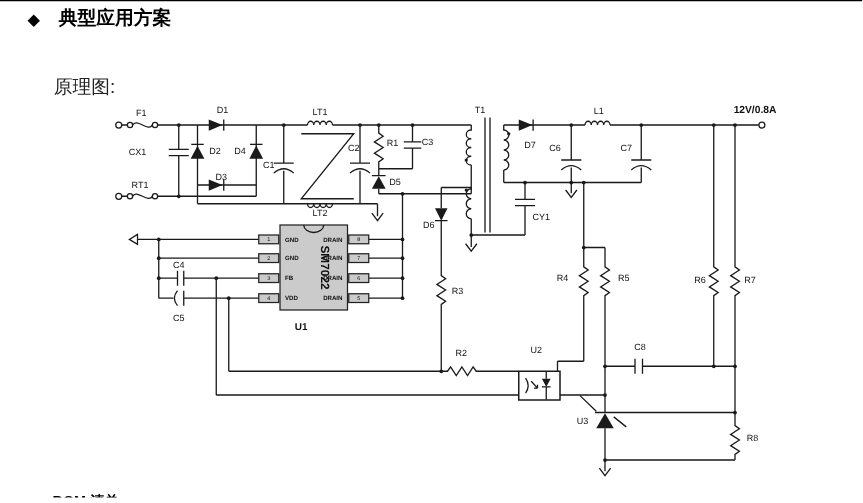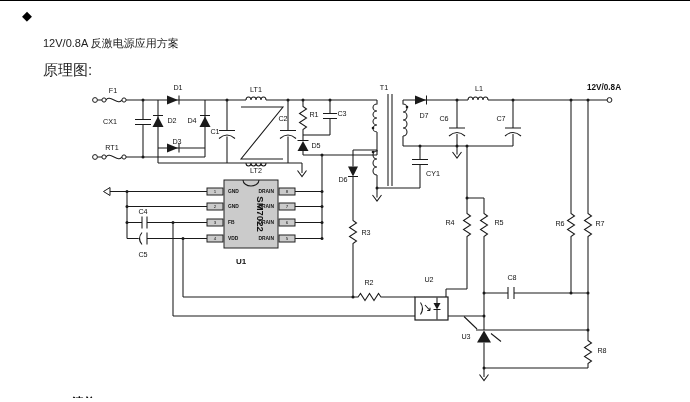--- a/index.html
+++ b/index.html
@@ -18,21 +18,21 @@
   .f{fill:#1a1a1a;stroke:none;}
   .term{fill:#fff;stroke:#1a1a1a;stroke-width:1;}
   .body{fill:#cbcbcb;stroke:#222;stroke-width:1;}
 </style>
 </head>
 <body>
 
 <div id="page">
   <div class="topline"></div>
   <div class="bullet">◆</div>
-  <div class="subtitle">12V/0.8A 反激电源应用方案</div>
+  <div class="title">典型应用方案</div>
   <div class="caption">原理图:</div>
 
   <svg id="schem" width="690" height="402" viewBox="0 0 690 402">
 
     <g>
 
       <path class="w" d="M97.5,100 H102 M106.2,100 C109,94 119,106 121.8,100 M126,100 H246"></path>
 
       <path class="w" d="M246,100 a2.5,3 0 0 1 5,0 a2.5,3 0 0 1 5,0 a2.5,3 0 0 1 5,0 a2.5,3 0 0 1 5,0"></path>
       <path class="w" d="M266,100 H377"></path>

